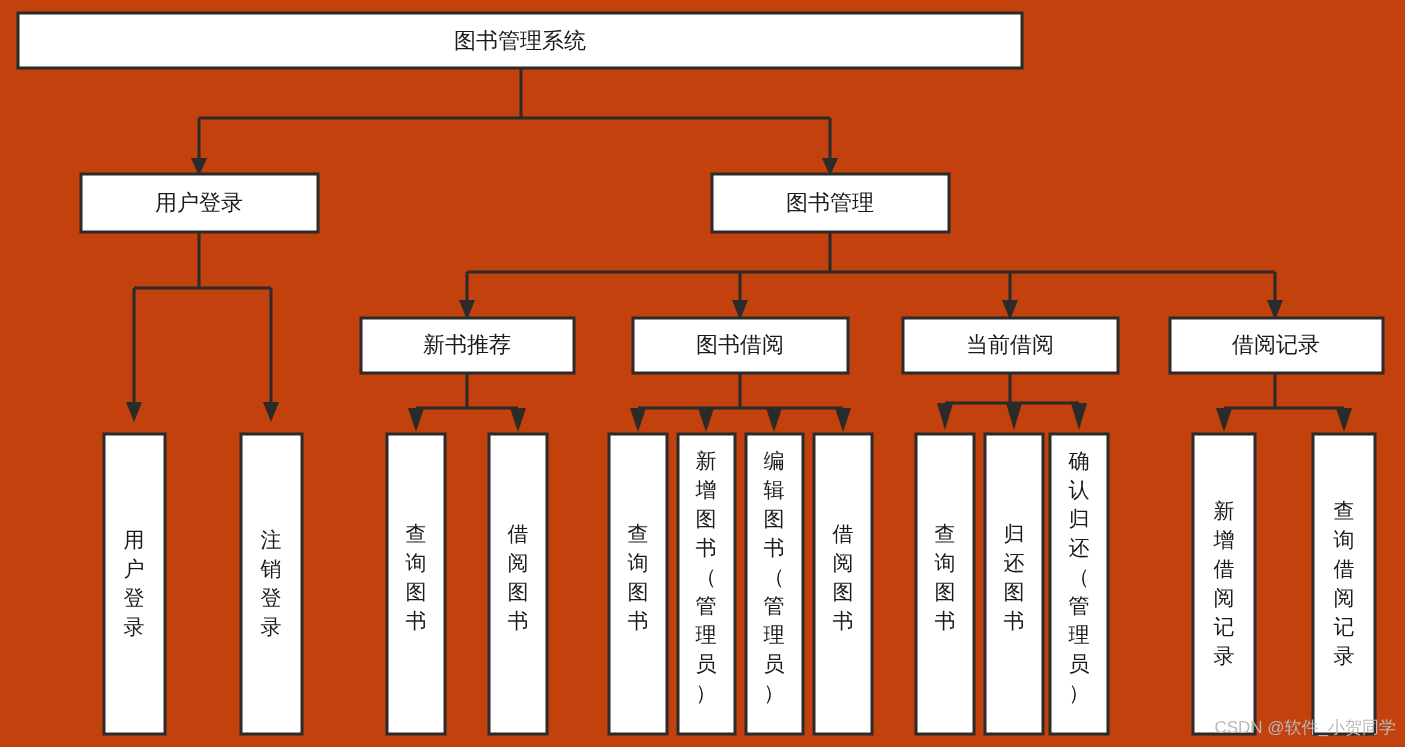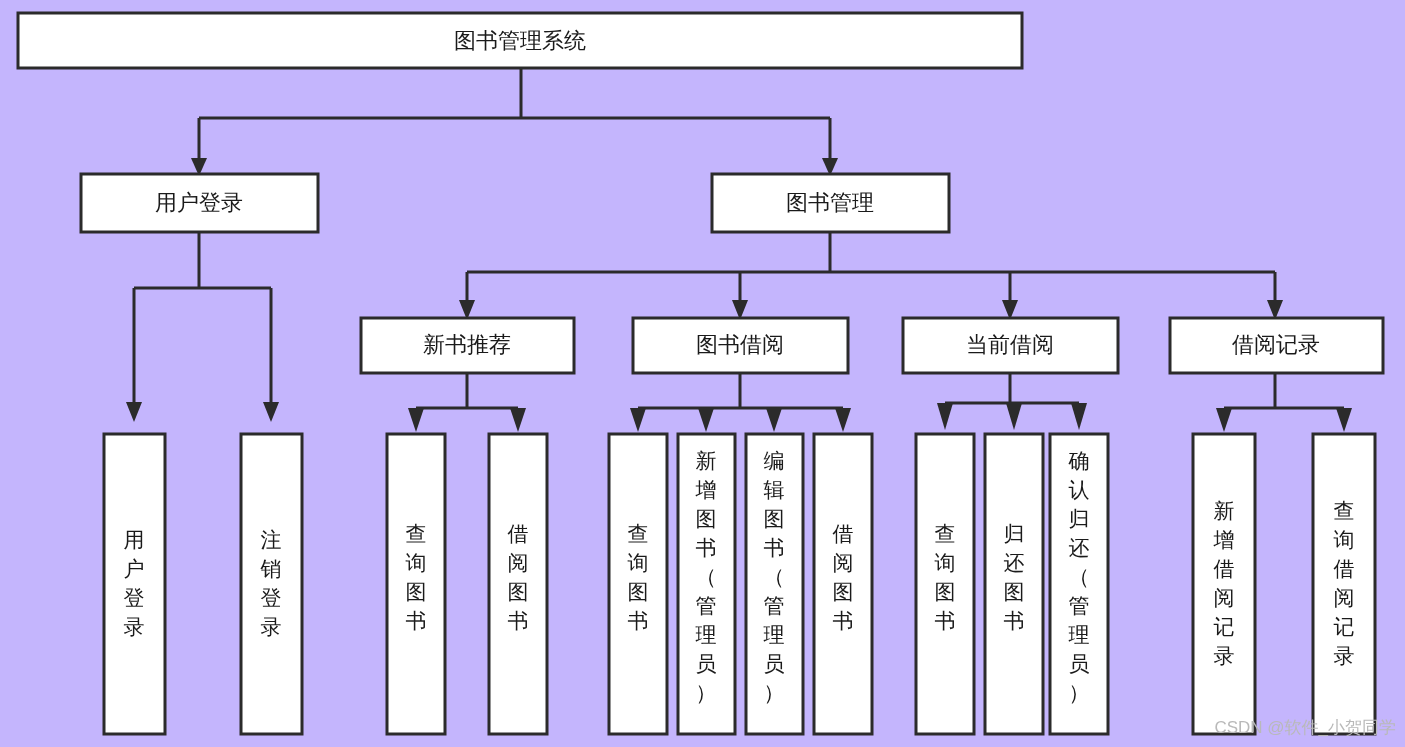--- a/index.html
+++ b/index.html
@@ -11,21 +11,21 @@
   body {
     width: 1405px;
     height: 747px;
     font-family: "Liberation Sans", "DejaVu Sans", sans-serif;
     overflow: hidden;
   }
   #diagram-root {
     position: relative;
     width: 1405px;
     height: 747px;
-    background: #c4b5fd;
+    background: #c2410c;
   }
   svg.diagram-svg {
     display: block;
     width: 1405px;
     height: 747px;
   }
   .node-box {
     fill: #ffffff;
     stroke: #2b2b2b;
     stroke-width: 3;

